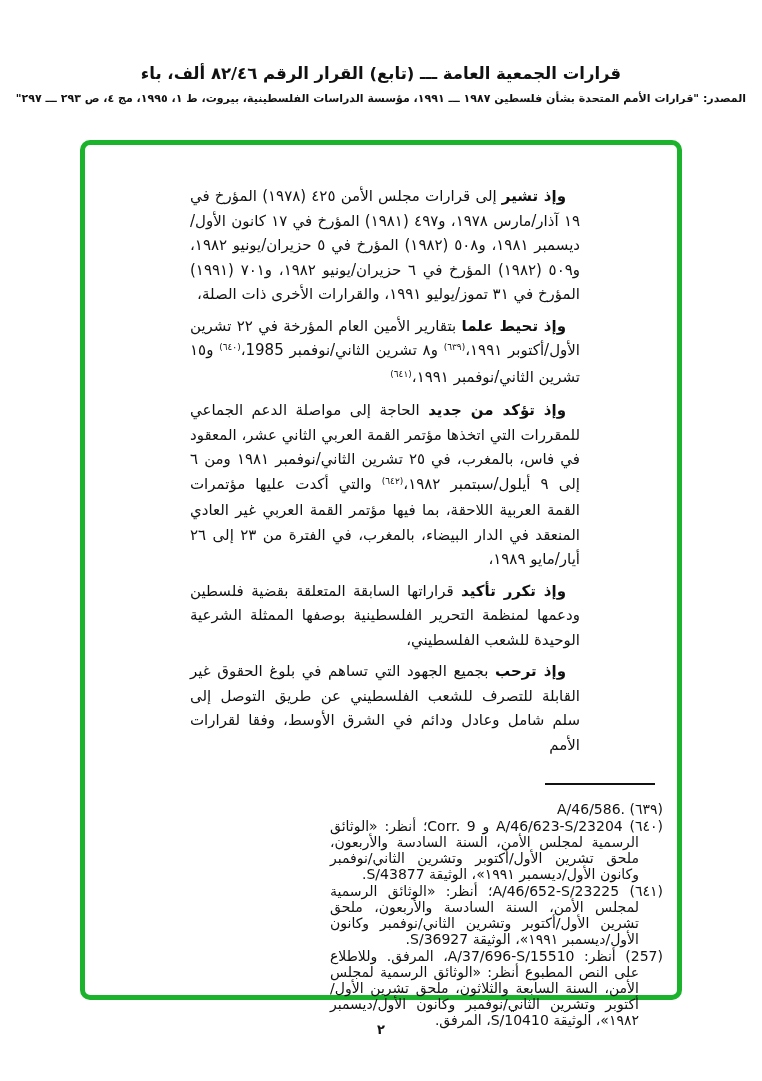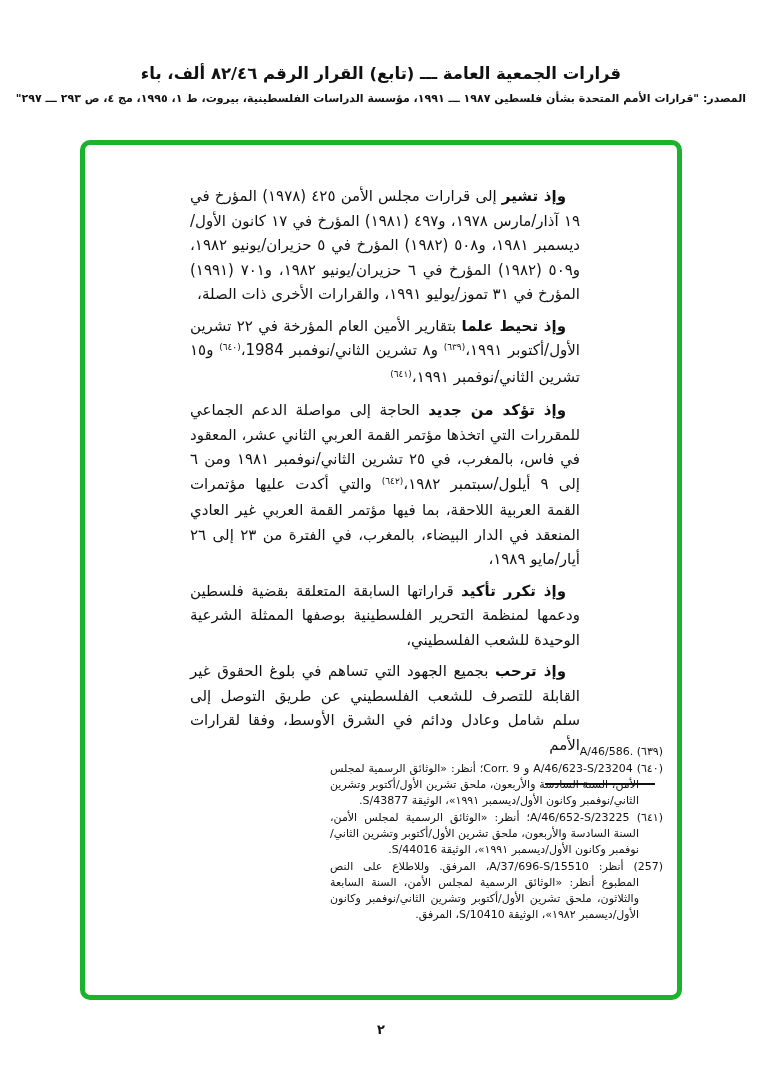--- a/index.html
+++ b/index.html
@@ -36,23 +36,23 @@
   .b { font-weight: bold; }
   .sup {
     font-size: 9px; position: relative; top: -5px;
     letter-spacing: 0;
   }
   .fn-rule {
     position: absolute; top: 783px; left: 545px; width: 110px;
     border-top: 2px solid #111; height: 0;
   }
   .footnotes {
-    position: absolute; top: 744px; left: 330px; width: 333px;
+    position: absolute; top: 801px; left: 330px; width: 333px;
     direction: rtl; text-align: justify;
-    font-size: 11px; line-height: 16px;
+    font-size: 14px; line-height: 16px;
   }
   .footnotes p.fn {
     margin: 0 0 1px 0;
     padding-right: 24px; text-indent: -24px;
   }
   .pagenum {
     position: absolute; top: 1022px; left: 0; width: 762px;
     text-align: center; font-size: 13px; font-weight: bold;
   }
 </style>
@@ -61,28 +61,28 @@
 
 <div class="header">
   <div class="doc-title">قرارات الجمعية العامة ـــ (تابع) القرار الرقم ٨٢/٤٦ ألف، باء</div>
   <div class="doc-source">المصدر: "قرارات الأمم المتحدة بشأن فلسطين ١٩٨٧ ـــ ١٩٩١، مؤسسة الدراسات الفلسطينية، بيروت، ط ١، ١٩٩٥، مج ٤، ص ٢٩٣ ـــ ٢٩٧"</div>
 </div>
 
 <div class="frame"></div>
 
 <div class="bodytext">
     <p class="para"><span class="b">وإذ تشير</span><span> إلى قرارات مجلس الأمن ٤٢٥ (١٩٧٨) المؤرخ في ١٩ آذار/مارس ١٩٧٨، و٤٩٧ (١٩٨١) المؤرخ في ١٧ كانون الأول/ديسمبر ١٩٨١، و٥٠٨ (١٩٨٢) المؤرخ في ٥ حزيران/يونيو ١٩٨٢، و٥٠٩ (١٩٨٢) المؤرخ في ٦ حزيران/يونيو ١٩٨٢، و٧٠١ (١٩٩١) المؤرخ في ٣١ تموز/يوليو ١٩٩١، والقرارات الأخرى ذات الصلة،</span></p>
-    <p class="para"><span class="b">وإذ تحيط علما</span><span> بتقارير الأمين العام المؤرخة في ٢٢ تشرين الأول/أكتوبر ١٩٩١،</span><span class="sup">(٦٣٩)</span><span> و٨ تشرين الثاني/نوفمبر 1984،</span><span class="sup">(٦٤٠)</span><span> و١٥ تشرين الثاني/نوفمبر ١٩٩١،</span><span class="sup">(٦٤١)</span></p>
+    <p class="para"><span class="b">وإذ تحيط علما</span><span> بتقارير الأمين العام المؤرخة في ٢٢ تشرين الأول/أكتوبر ١٩٩١،</span><span class="sup">(٦٣٩)</span><span> و٨ تشرين الثاني/نوفمبر 1985،</span><span class="sup">(٦٤٠)</span><span> و١٥ تشرين الثاني/نوفمبر ١٩٩١،</span><span class="sup">(٦٤١)</span></p>
     <p class="para"><span class="b">وإذ تؤكد من جديد</span><span> الحاجة إلى مواصلة الدعم الجماعي للمقررات التي اتخذها مؤتمر القمة العربي الثاني عشر، المعقود في فاس، بالمغرب، في ٢٥ تشرين الثاني/نوفمبر ١٩٨١ ومن ٦ إلى ٩ أيلول/سبتمبر ١٩٨٢،</span><span class="sup">(٦٤٢)</span><span> والتي أكدت عليها مؤتمرات القمة العربية اللاحقة، بما فيها مؤتمر القمة العربي غير العادي المنعقد في الدار البيضاء، بالمغرب، في الفترة من ٢٣ إلى ٢٦ أيار/مايو ١٩٨٩،</span></p>
     <p class="para"><span class="b">وإذ تكرر تأكيد</span><span> قراراتها السابقة المتعلقة بقضية فلسطين ودعمها لمنظمة التحرير الفلسطينية بوصفها الممثلة الشرعية الوحيدة للشعب الفلسطيني،</span></p>
     <p class="para"><span class="b">وإذ ترحب</span><span> بجميع الجهود التي تساهم في بلوغ الحقوق غير القابلة للتصرف للشعب الفلسطيني عن طريق التوصل إلى سلم شامل وعادل ودائم في الشرق الأوسط، وفقا لقرارات الأمم</span></p>
   </div>
 
 <div class="fn-rule"></div>
 
 <div class="footnotes">
     <p class="fn"><span>(٦٣٩) </span><span dir="ltr">A/46/586.</span></p>
     <p class="fn"><span>(٦٤٠) </span><span dir="ltr">A/46/623-S/23204</span><span> و </span><span dir="ltr">Corr. 9</span><span>؛ أنظر: «الوثائق الرسمية لمجلس الأمن، السنة السادسة والأربعون، ملحق تشرين الأول/أكتوبر وتشرين الثاني/نوفمبر وكانون الأول/ديسمبر ١٩٩١»، الوثيقة </span><span dir="ltr">S/43877</span><span>.</span></p>
-    <p class="fn"><span>(٦٤١) </span><span dir="ltr">A/46/652-S/23225</span><span>؛ أنظر: «الوثائق الرسمية لمجلس الأمن، السنة السادسة والأربعون، ملحق تشرين الأول/أكتوبر وتشرين الثاني/نوفمبر وكانون الأول/ديسمبر ١٩٩١»، الوثيقة </span><span dir="ltr">S/44016</span><span>.</span></p>
+    <p class="fn"><span>(٦٤١) </span><span dir="ltr">A/46/652-S/23225</span><span>؛ أنظر: «الوثائق الرسمية لمجلس الأمن، السنة السادسة والأربعون، ملحق تشرين الأول/أكتوبر وتشرين الثاني/نوفمبر وكانون الأول/ديسمبر ١٩٩١»، الوثيقة </span><span dir="ltr">S/36927</span><span>.</span></p>
     <p class="fn"><span>(257) أنظر: </span><span dir="ltr">A/37/696-S/15510</span><span>، المرفق. وللاطلاع على النص المطبوع أنظر: «الوثائق الرسمية لمجلس الأمن، السنة السابعة والثلاثون، ملحق تشرين الأول/أكتوبر وتشرين الثاني/نوفمبر وكانون الأول/ديسمبر ١٩٨٢»، الوثيقة </span><span dir="ltr">S/10410</span><span>، المرفق.</span></p>
   </div>
 
 <div class="pagenum">٢</div>
 
 </body></html>

